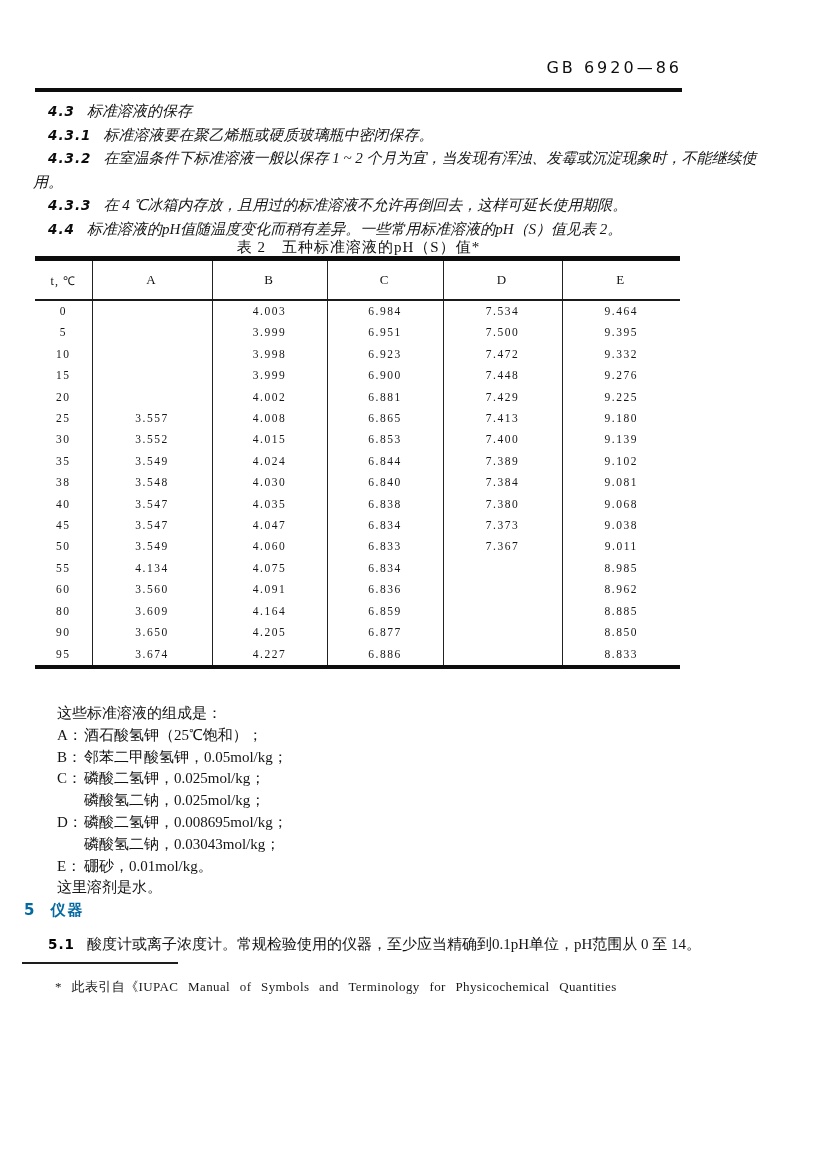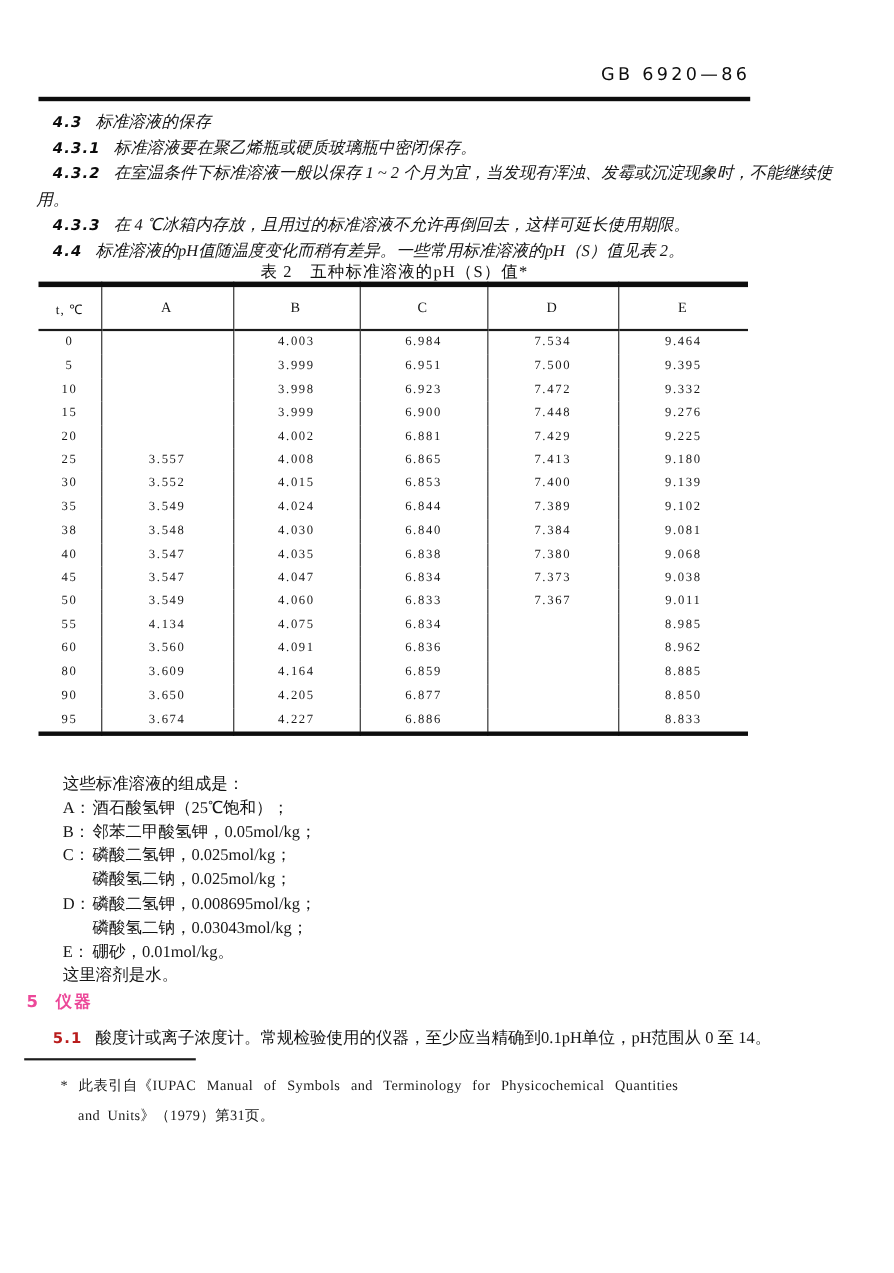--- a/index.html
+++ b/index.html
@@ -57,30 +57,30 @@
     position:absolute; top:703px; left:57px; width:520px;
     font-size:15px; line-height:21.8px; color:#141414;
   }
   .comp-line { white-space:nowrap; }
   .comp-label { display:inline-block; width:27px; }
 
   
   .section5 {
     position:absolute; top:901px; left:24px;
     font-family:"DejaVu Sans", sans-serif; font-weight:bold; font-size:15px;
-    letter-spacing:2px; color:#ec4899;
+    letter-spacing:2px; color:#0369a1;
   }
   .section5 .sec-num { margin-right:14px; }
   .clause51 {
     position:absolute; top:934px; left:48px; width:735px;
     font-size:15px; line-height:21px; color:#141414;
   }
   .clause51 .num {
     font-family:"DejaVu Sans", sans-serif; font-weight:bold; font-size:13.5px;
-    letter-spacing:1px; margin-right:12px; color:#b91c1c;
+    letter-spacing:1px; margin-right:12px; color:#000000;
   }
 
   
   .footnote-rule { position:absolute; top:962px; left:22px; width:156px; height:2px; background:#1d1d1d; }
   .footnote {
     position:absolute; top:973px; left:55px; width:725px;
     font-size:13px; line-height:27px; color:#1a1a1a;
   }
   .footnote .fn-line1 { word-spacing:6px; letter-spacing:0.4px; }
   .footnote .fn-line2 { margin-left:16px; word-spacing:3px; letter-spacing:0.4px; }
@@ -278,16 +278,15 @@
     <span class="sec-num">5</span><span>仪器</span>
   </div>
 
   <div class="clause51">
     <span class="num">5.1</span><span>酸度计或离子浓度计。常规检验使用的仪器，至少应当精确到0.1pH单位，pH范围从 0 至 14。</span>
   </div>
 
   <div class="footnote-rule"></div>
   <div class="footnote">
     <div class="fn-line1">* 此表引自《IUPAC Manual of Symbols and Terminology for Physicochemical Quantities</div>
-    <div class="fn-line2">and Units》（1979）第31页。</div>
   </div>
 
 </div>
 
 </body></html>

